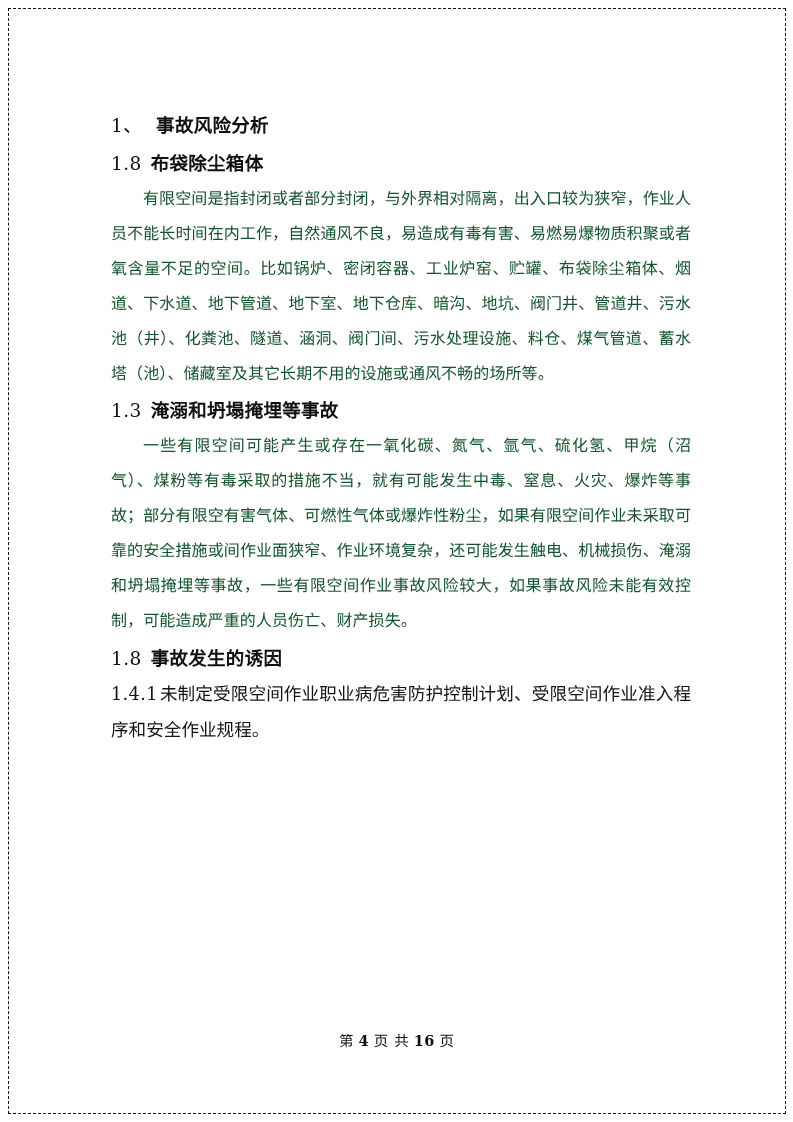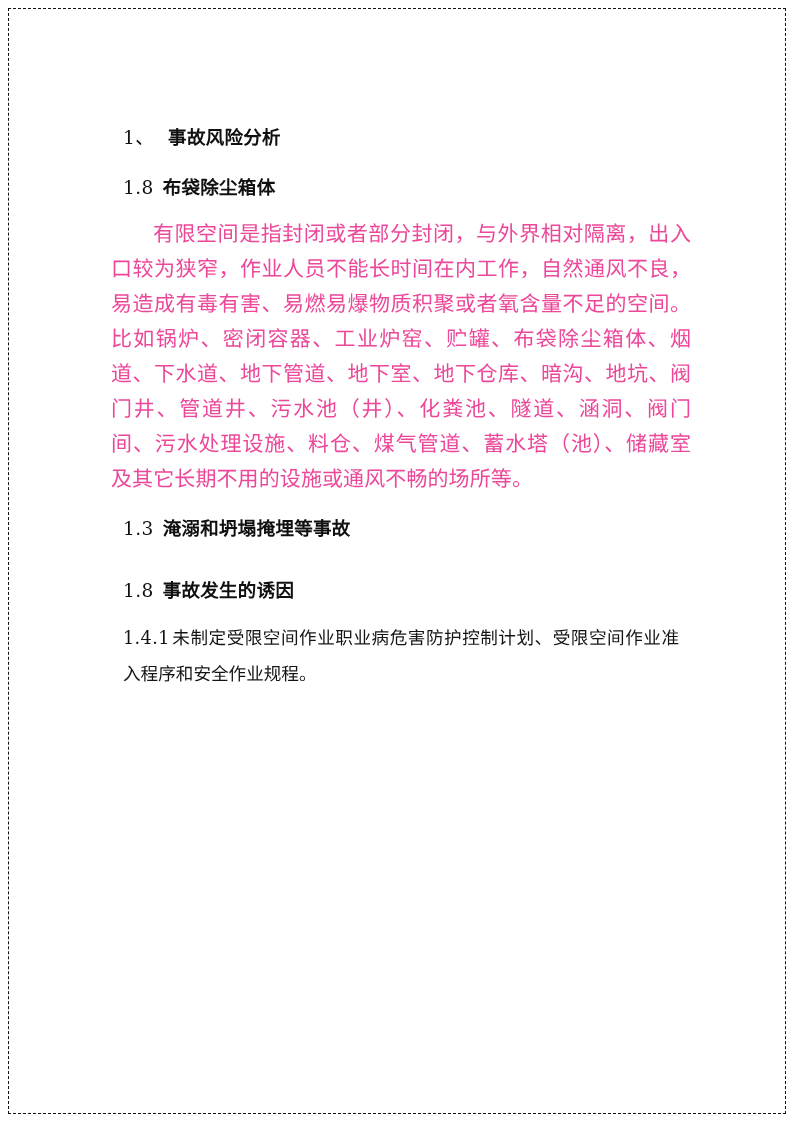--- a/index.html
+++ b/index.html
@@ -39,21 +39,21 @@
   .content {
     position: absolute;
     left: 111px;
     top: 108px;
     width: 580px;
   }
 
   
   .h-major,
   .h-sub {
-    margin: 12px;
+    margin: 0;
     font-weight: normal;
     color: #101010;
     white-space: nowrap;
   }
   .h-major {
     font-size: 18.5px;
     line-height: 36px;
     padding-bottom: 2px;
   }
   .h-sub {
@@ -69,34 +69,34 @@
     font-family: "DejaVu Sans", "Liberation Sans", sans-serif;
     font-weight: bold;
     letter-spacing: 0.3px;
   }
   .h-major .h-gap { display: inline-block; width: 14px; }
   .h-sub   .h-gap { display: inline-block; width: 9px; }
 
   
   .para {
     margin: 0;
-    font-size: 21px;
+    font-size: 16px;
     line-height: 35px;
     text-align: justify;
     text-justify: inter-ideograph;
     letter-spacing: 0.1px;
-    color: #ec4899;
+    color: #14532d;
     font-family: "DejaVu Serif", "Liberation Serif", serif;
   }
   .para.indent { text-indent: 2em; }
   .para.last-line-justify { text-align-last: left; }
 
   
   .clause {
-    margin: 12px;
+    margin: 0;
     font-size: 17.6px;
     line-height: 36px;
     text-align: justify;
     text-justify: inter-ideograph;
     color: #141414;
     font-family: "DejaVu Serif", "Liberation Serif", serif;
   }
   .clause .cl-num {
     letter-spacing: 0.4px;
     margin-right: 2px;
@@ -144,28 +144,32 @@
     <p class="para indent last-line-justify">有限空间是指封闭或者部分封闭，与外界相对隔离，出入口较为狭窄，作业人员不能长时间在内工作，自然通风不良，易造成有毒有害、易燃易爆物质积聚或者氧含量不足的空间。比如锅炉、密闭容器、工业炉窑、贮罐、布袋除尘箱体、烟道、下水道、地下管道、地下室、地下仓库、暗沟、地坑、阀门井、管道井、污水池（井）、化粪池、隧道、涵洞、阀门间、污水处理设施、料仓、煤气管道、蓄水塔（池）、储藏室及其它长期不用的设施或通风不畅的场所等。</p>
 
     <div class="gap-xs"></div>
 
 
     <div class="gap-xs"></div>
 
     <div class="h-sub">
       <span class="h-num">1.3</span><span class="h-gap"></span><span class="h-text">淹溺和坍塌掩埋等事故</span>
     </div>
+    <p class="para indent last-line-justify">一些有限空间可能产生或存在一氧化碳、氮气、氩气、硫化氢、甲烷（沼气）、煤粉等有毒采取的措施不当，就有可能发生中毒、窒息、火灾、爆炸等事故；部分有限空有害气体、可燃性气体或爆炸性粉尘，如果有限空间作业未采取可靠的安全措施或间作业面狭窄、作业环境复杂，还可能发生触电、机械损伤、淹溺和坍塌掩埋等事故，一些有限空间作业事故风险较大，如果事故风险未能有效控制，可能造成严重的人员伤亡、财产损失。</p>
 
     <div class="gap-sm"></div>
 
     <div class="h-sub">
       <span class="h-num">1.8</span><span class="h-gap"></span><span class="h-text">事故发生的诱因</span>
     </div>
 
     <p class="clause last-line-justify">
       <span class="cl-num">1.4.1</span><span>未制定受限空间作业职业病危害防护控制计划、受限空间作业准入程序和安全作业规程。</span>
     </p>
 
 
   </div>
 
+  <div class="footer">
+    <span class="f-seg">第</span><span class="f-num">4</span><span class="f-seg">页</span><span class="f-seg">共</span><span class="f-num">16</span><span class="f-seg">页</span>
+  </div>
 
 </div>
 
 </body></html>

